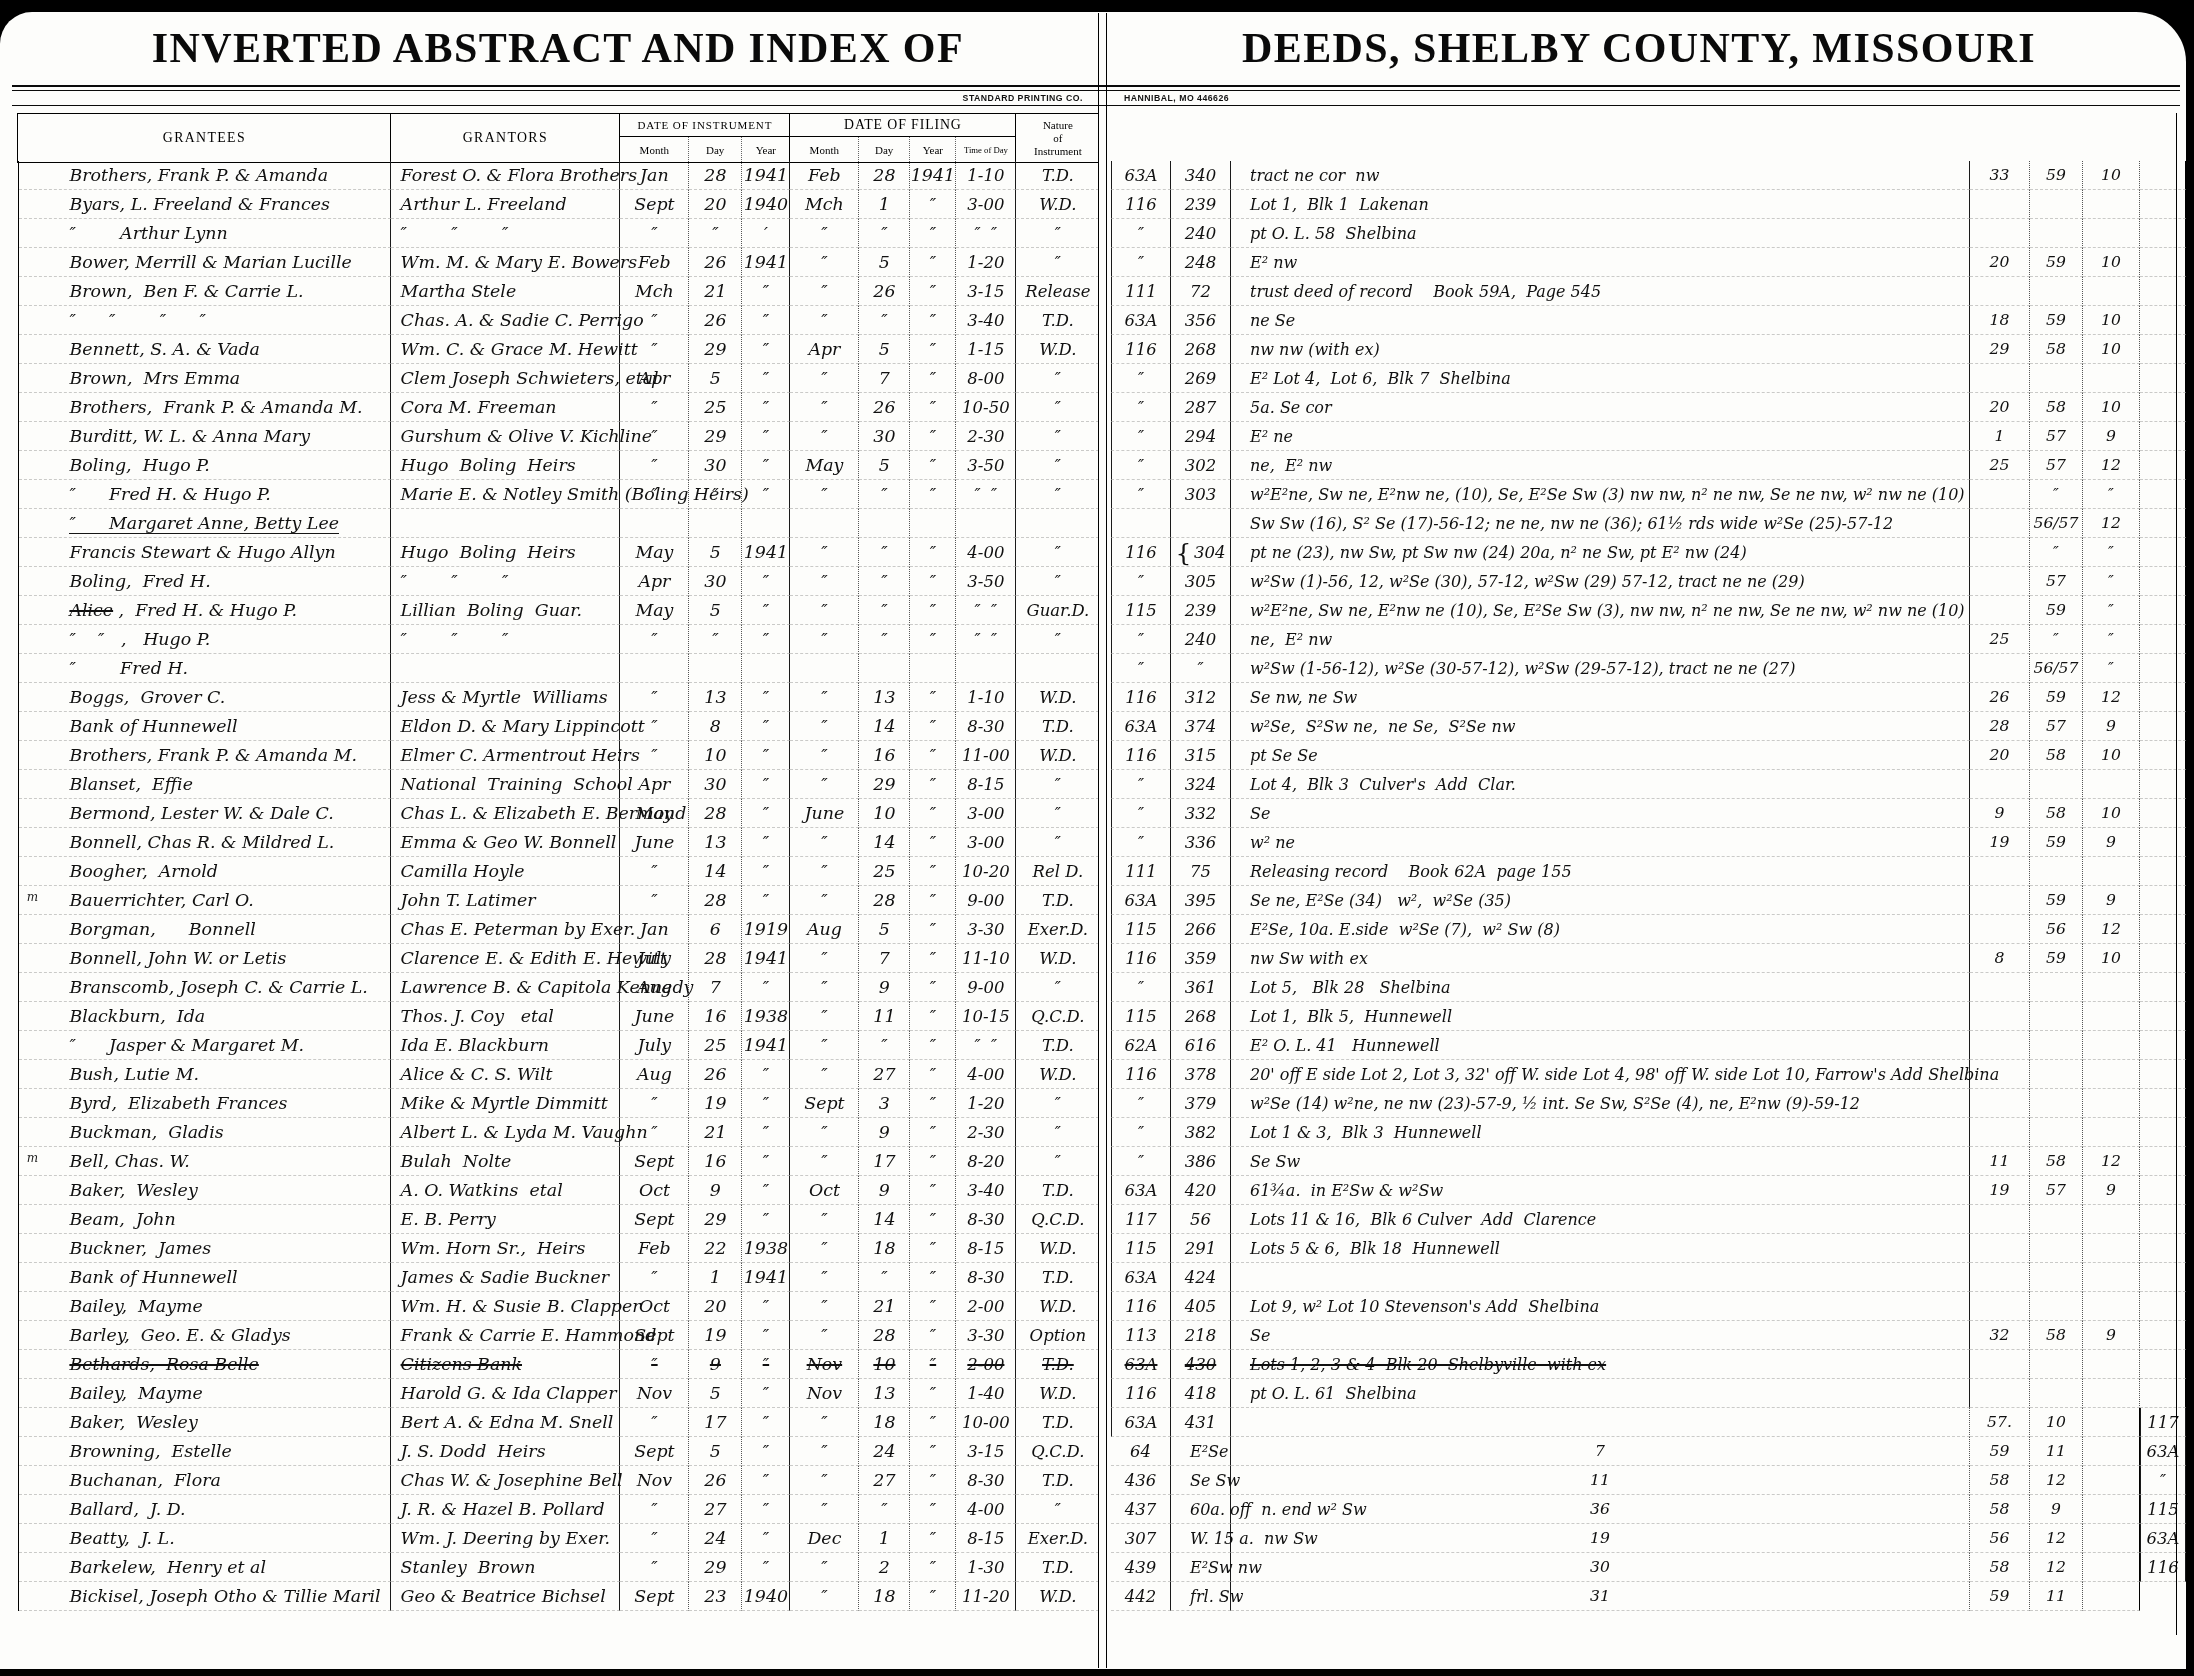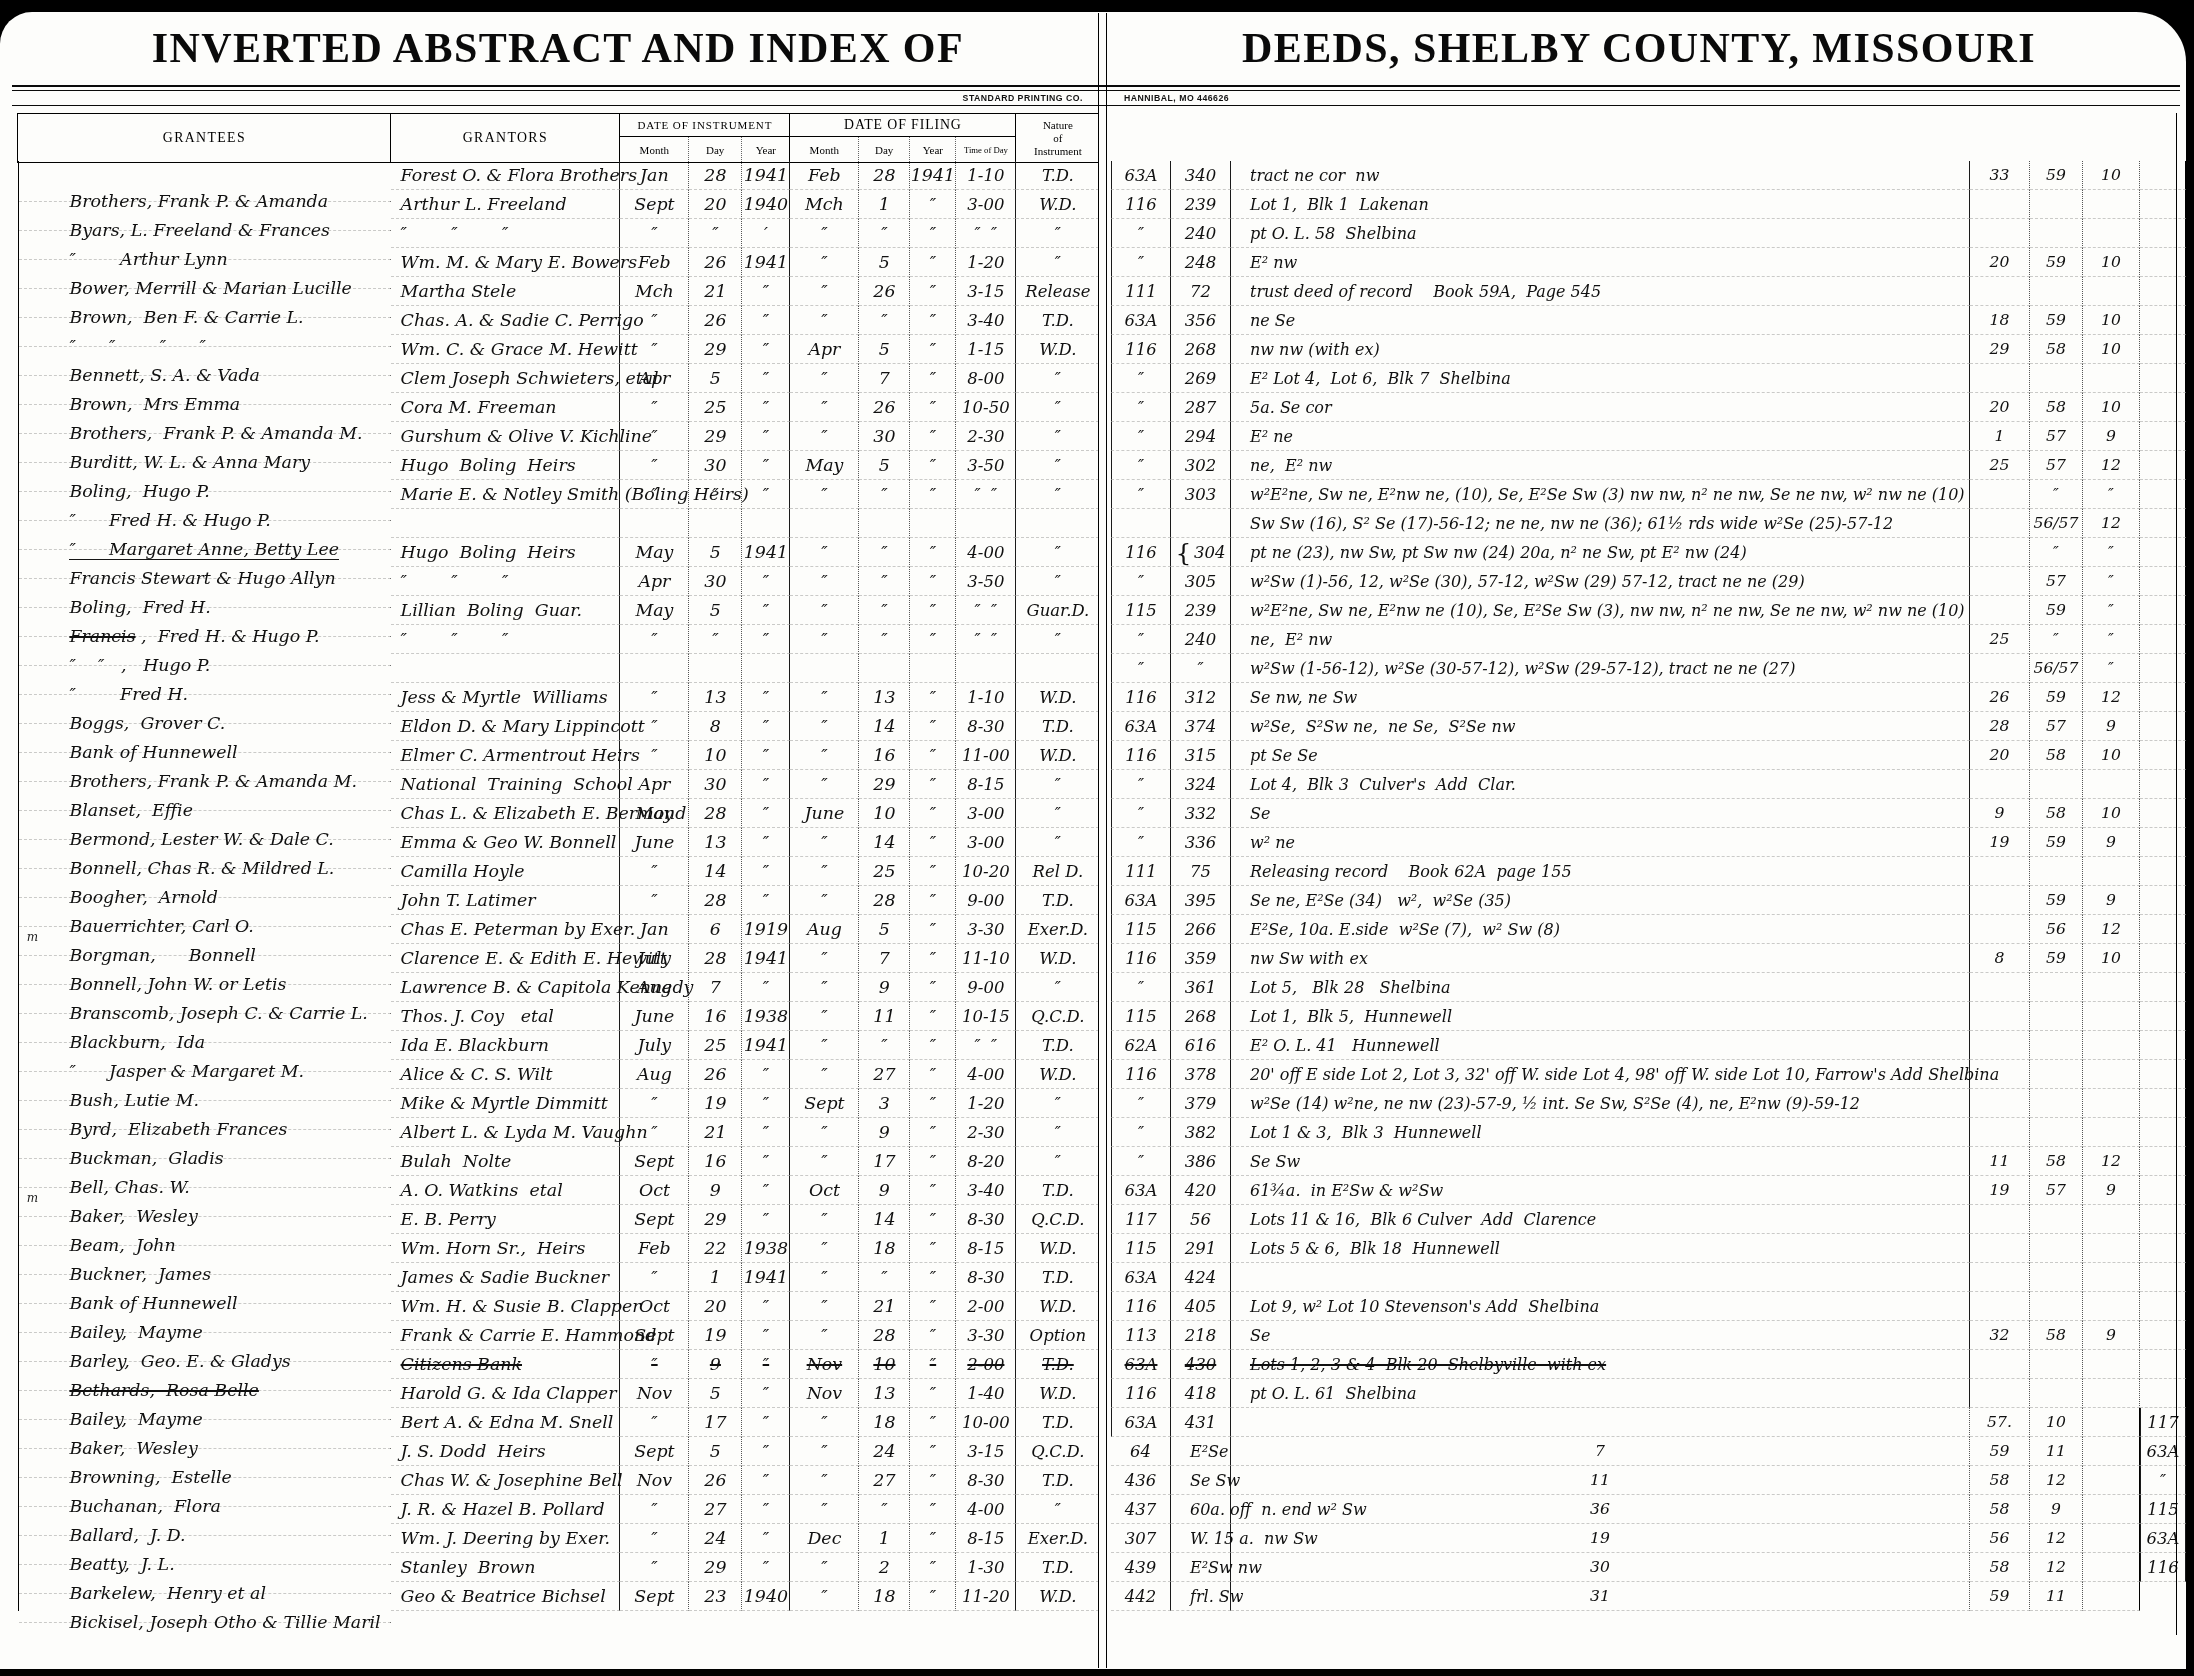--- a/index.html
+++ b/index.html
@@ -39,21 +39,21 @@
   
   .rows{position:absolute;top:161px;display:grid;grid-auto-rows:29px;}
   .rows-left{left:18.4px;grid-template-columns:372px 229px 69px 53px 48px 69px 51px 46px 60px 83px;
              border-left:1.4px solid #000;}
   .rows-right{left:1111px;grid-template-columns:60px 60px 739px 60px 53px 57px 46px;}
   .cell{position:relative;display:flex;align-items:center;border-bottom:0.5px dashed rgba(0,0,0,0.20);
         overflow:visible;}
   .hand{font-family:"DejaVu Serif",serif;font-style:italic;font-size:17.4px;color:#101010;white-space:pre;}
   .left{justify-content:flex-start;}
   .cell:not(.left){justify-content:center;}
-  .c-g{padding-left:50px;border-right:0.5px solid #1a1a1a;margin-top:40px;}
+  .c-g{padding-left:50px;border-right:0.5px solid #1a1a1a;}
   .c-gr{padding-left:9.2px;border-right:0.9px solid #1a1a1a;}
   .c-im,.c-id{border-right:0.5px dotted #555;}
   .c-iy{border-right:0.9px solid #1a1a1a;}
   .c-fm,.c-fd,.c-fy{border-right:0.5px dotted #555;}
   .c-ft{border-right:0.9px solid #1a1a1a;font-size:16.5px;}
   .c-n{font-size:16.5px;}
   .c-bk{border-left:0.9px solid #1a1a1a;border-right:0.5px solid #1a1a1a;font-size:16.5px;}
   .c-pg{border-right:0.9px solid #1a1a1a;font-size:16.5px;}
   .c-d{padding-left:19px;border-right:0.5px solid #1a1a1a;font-size:16px;}
   .c-sec,.c-twp{border-right:0.5px dotted #555;font-size:15.6px;}
@@ -256,21 +256,21 @@
       <div class="cell c-g hand left"><span>Boling,  Fred H.</span></div>
       <div class="cell c-gr hand left">″        ″        ″</div>
       <div class="cell c-im hand">Apr</div>
       <div class="cell c-id hand">30</div>
       <div class="cell c-iy hand">″</div>
       <div class="cell c-fm hand">″</div>
       <div class="cell c-fd hand">″</div>
       <div class="cell c-fy hand">″</div>
       <div class="cell c-ft hand">3-50</div>
       <div class="cell c-n hand">″</div>
-      <div class="cell c-g hand left"><span class="struckword">Francis</span><span>,  Fred H. &amp; Hugo P.</span></div>
+      <div class="cell c-g hand left"><span class="struckword">Alice</span><span>,  Fred H. &amp; Hugo P.</span></div>
       <div class="cell c-gr hand left">Lillian  Boling  Guar.</div>
       <div class="cell c-im hand">May</div>
       <div class="cell c-id hand">5</div>
       <div class="cell c-iy hand">″</div>
       <div class="cell c-fm hand">″</div>
       <div class="cell c-fd hand">″</div>
       <div class="cell c-fy hand">″</div>
       <div class="cell c-ft hand">″  ″</div>
       <div class="cell c-n hand">Guar.D.</div>
       <div class="cell c-g hand left"><span>″    ″   ,   Hugo P.</span></div>

